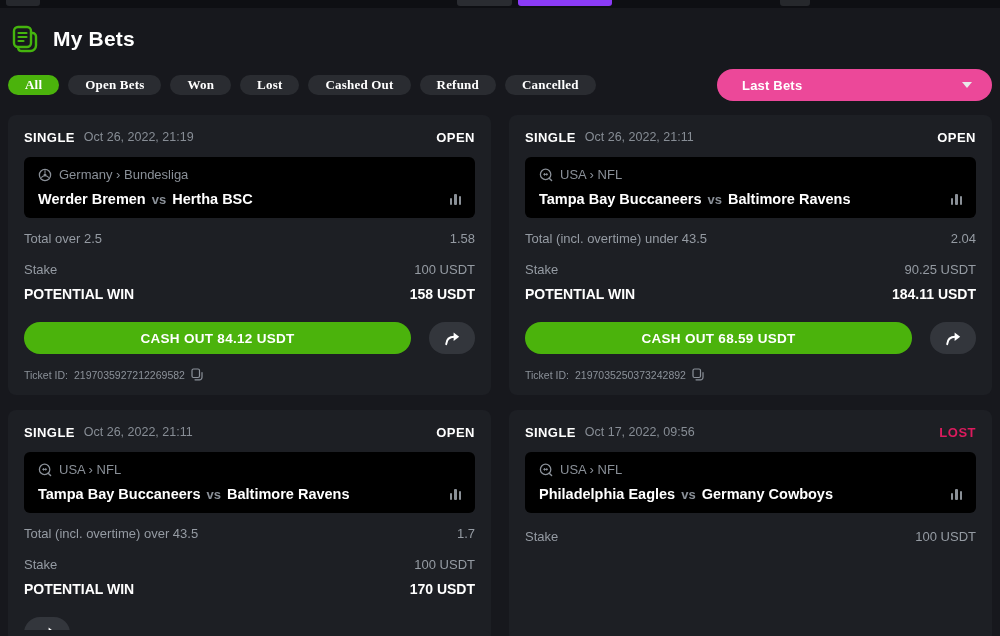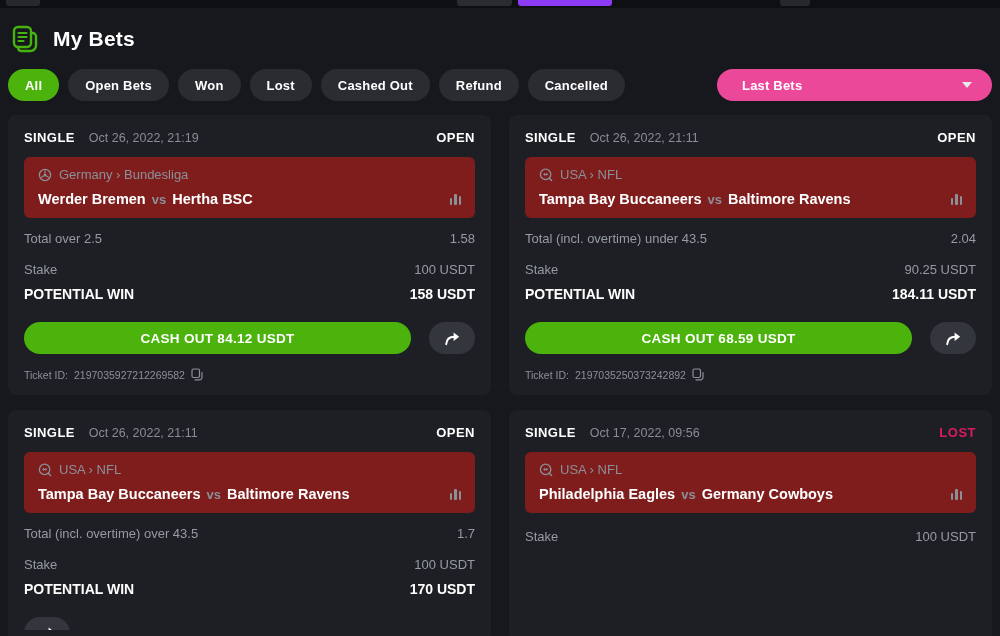--- a/index.html
+++ b/index.html
@@ -19,48 +19,48 @@
   .page { position:absolute; top:8px; left:0; width:1000px; height:628px; }
 
   
   .page-header { display:flex; align-items:center; gap:13px; padding:15px 8px 12px 8px; }
   .page-title { font-size:21px; font-weight:700; letter-spacing:.2px; }
 
   
   .filter-row { display:flex; align-items:center; padding:2px 8px 14px 8px; }
   .chips { display:flex; gap:9px; flex:1; }
   .chip {
-    height:32px; padding:0 17px; border-radius:16px; border:none;
-    background:#2a2c31; color:#fff; font-family:Liberation Sans, sans-serif;
+    height:20px; padding:0 17px; border-radius:16px; border:none;
+    background:#2a2c31; color:#fff; font-family:Liberation Serif, serif;
     font-size:13px; font-weight:700; letter-spacing:.2px; cursor:pointer;
     display:inline-flex; align-items:center;
   }
   .chip.active { background:#4bb30c; }
   .sort-select {
     width:275px; height:32px; background:#ec4899; border-radius:16px;
     display:flex; align-items:center; padding:0 20px 0 25px; cursor:pointer;
     font-size:13px; font-weight:700; letter-spacing:.2px;
   }
   .sort-select .sort-label { flex:1; }
   .chev { width:0; height:0; border-left:5px solid transparent; border-right:5px solid transparent; border-top:6px solid #e8e9ea; }
 
   
   .grid {
     display:grid; grid-template-columns:1fr 1fr; gap:15px 18px; padding:0 8px;
   }
   .card {
     background:#1d1f24; border-radius:8px; min-height:245px;
     padding:13px 16px 14px 16px; display:flex; flex-direction:column;
   }
-  .card-head { display:flex; align-items:center; gap:14px; padding:2px 0 4px 0; }
+  .card-head { display:flex; align-items:flex-start; gap:9px; padding:2px 0 4px 0; }
   .bet-type { font-size:13px; font-weight:800; letter-spacing:.4px; }
   .bet-date { font-size:12.5px; color:#878d95; flex:1; }
   .status { font-size:13px; font-weight:800; letter-spacing:.5px; }
 
-  .event-box { background:#7f1d1d; border-radius:6px; margin-top:8px; padding:10px 14px 11px 14px; }
+  .event-box { background:#000000; border-radius:6px; margin-top:8px; padding:10px 14px 11px 14px; }
   .league-line { display:flex; align-items:center; gap:7px; font-size:13px; color:#8a9098; }
   .match-line { display:flex; align-items:center; margin-top:9px;text-align:right; }
   .team { font-size:14.5px; font-weight:700; color:#fff; }
   .vs { font-size:13px; font-weight:600; color:#8a9098; margin:0 6px; }
   .stats-icon { margin-left:auto; cursor:pointer; display:flex; align-items:flex-end; gap:2px; }
   .stats-icon i { display:block; width:2.5px; background:#8a9097; border-radius:1px; }
   .stats-icon i:nth-child(1){height:7px;} .stats-icon i:nth-child(2){height:11px;} .stats-icon i:nth-child(3){height:9px;}
 
   .kv { display:flex; align-items:baseline; margin-top:16px; font-size:13px; color:#959ba3; }
   .kv .left { flex:1; display:flex; align-items:baseline; }

